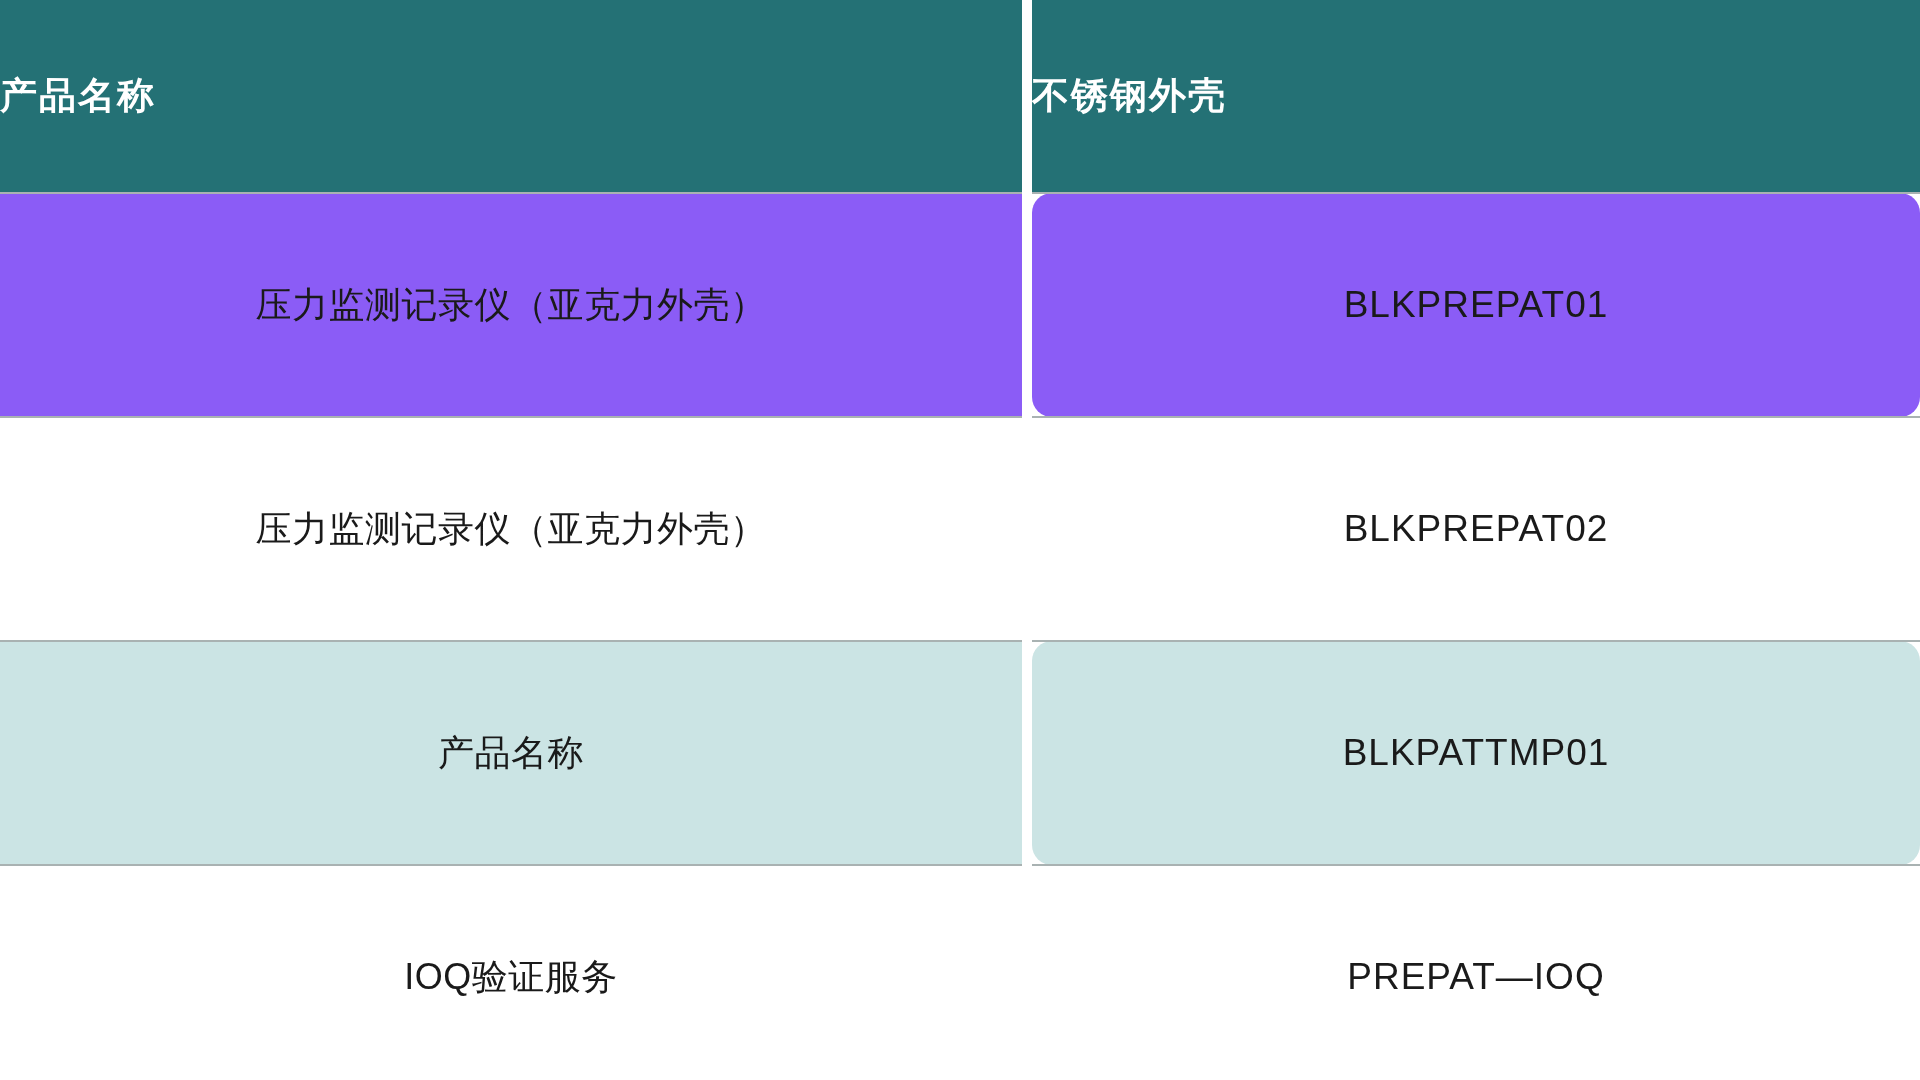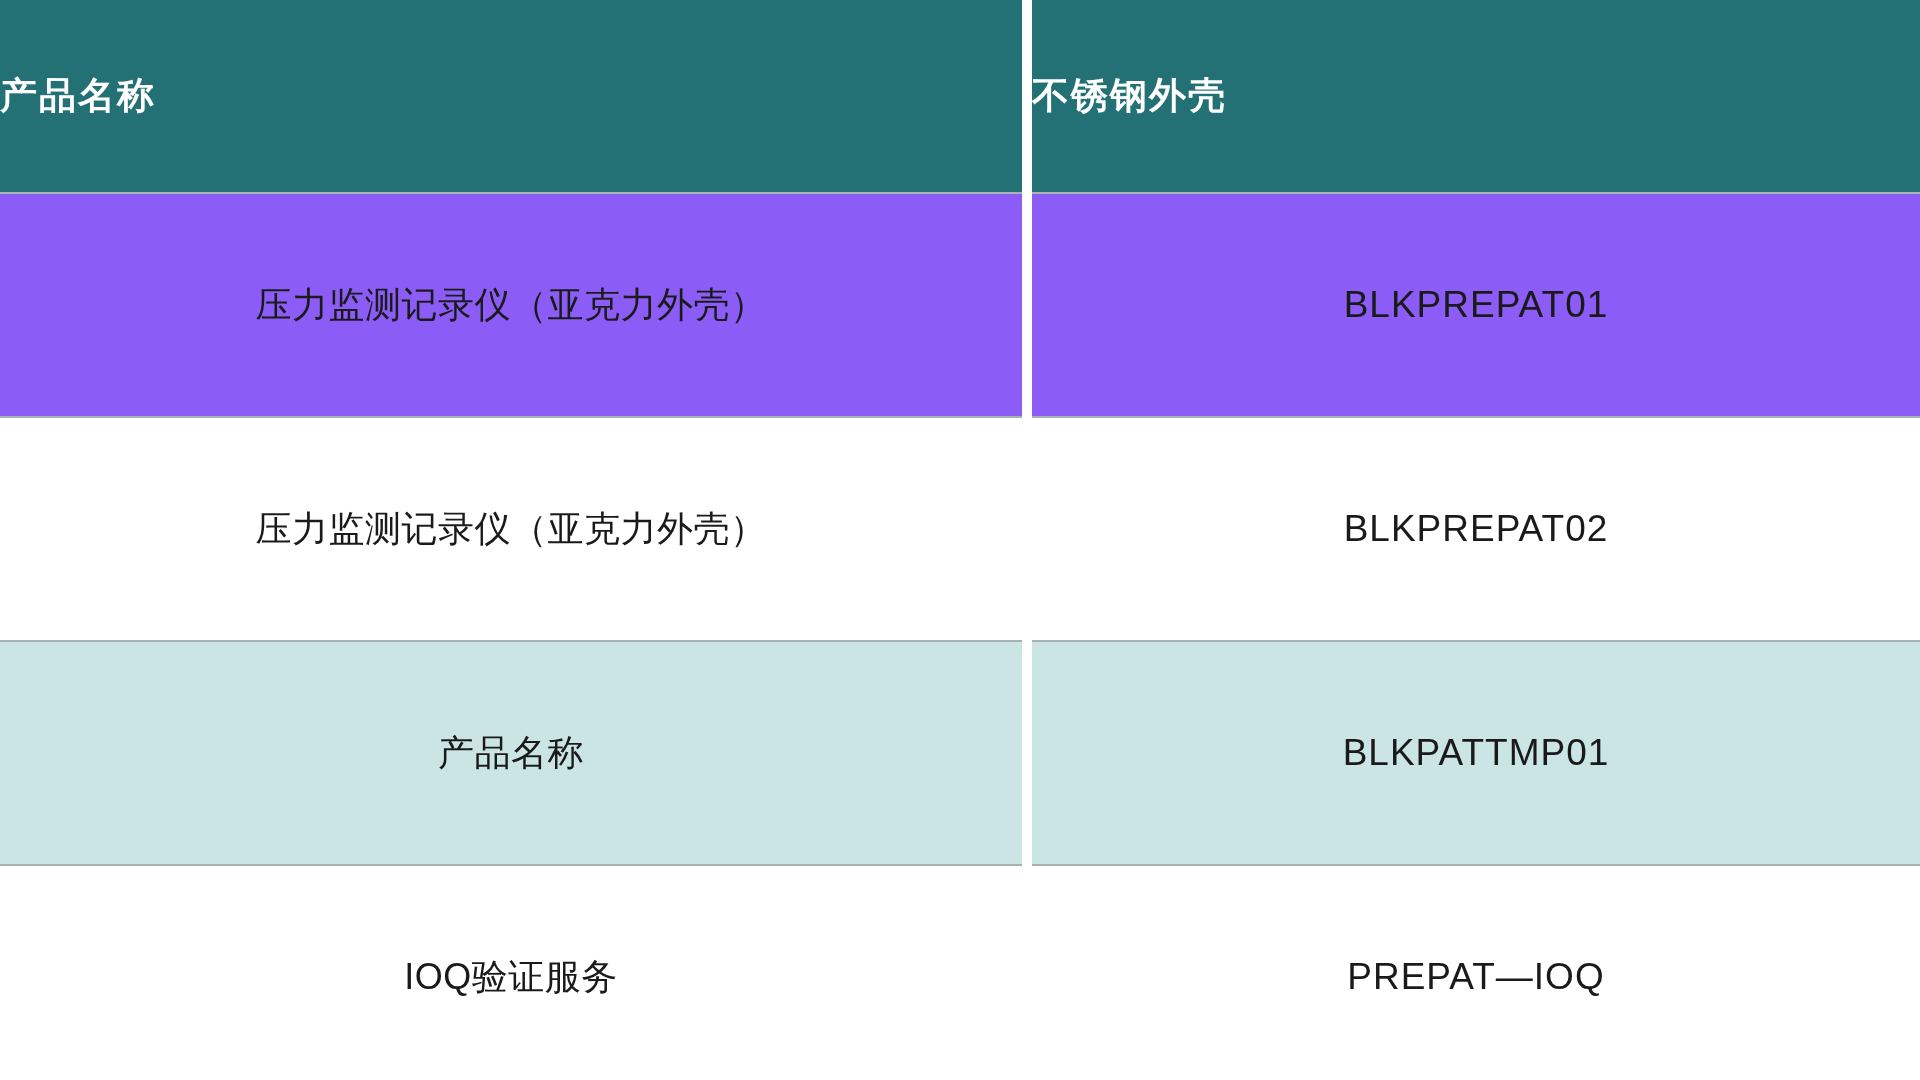--- a/index.html
+++ b/index.html
@@ -66,20 +66,21 @@
   tbody tr.tint-white td { background: #ffffff; }
   tbody tr.tint-dark  td { background: #cbe4e4; }
 
   tbody tr.tint-white td.gap-cell,
   tbody tr.tint-light td.gap-cell,
   tbody tr.tint-dark  td.gap-cell { background: #ffffff; }
 
   .code-cell {
     font-size: 37px;
     letter-spacing: 1px;
+    border-radius: 20px;
   }
 </style>
 </head>
 <body>
 
 <table id="product-table">
   <colgroup>
     <col class="col-name">
     <col class="col-gap">
     <col class="col-code">

